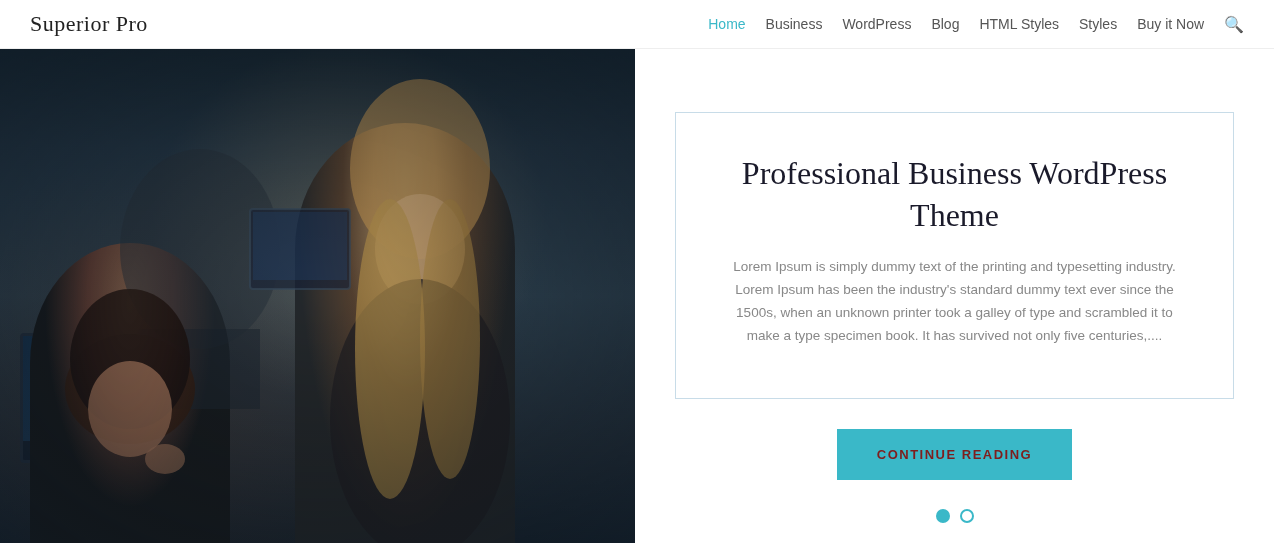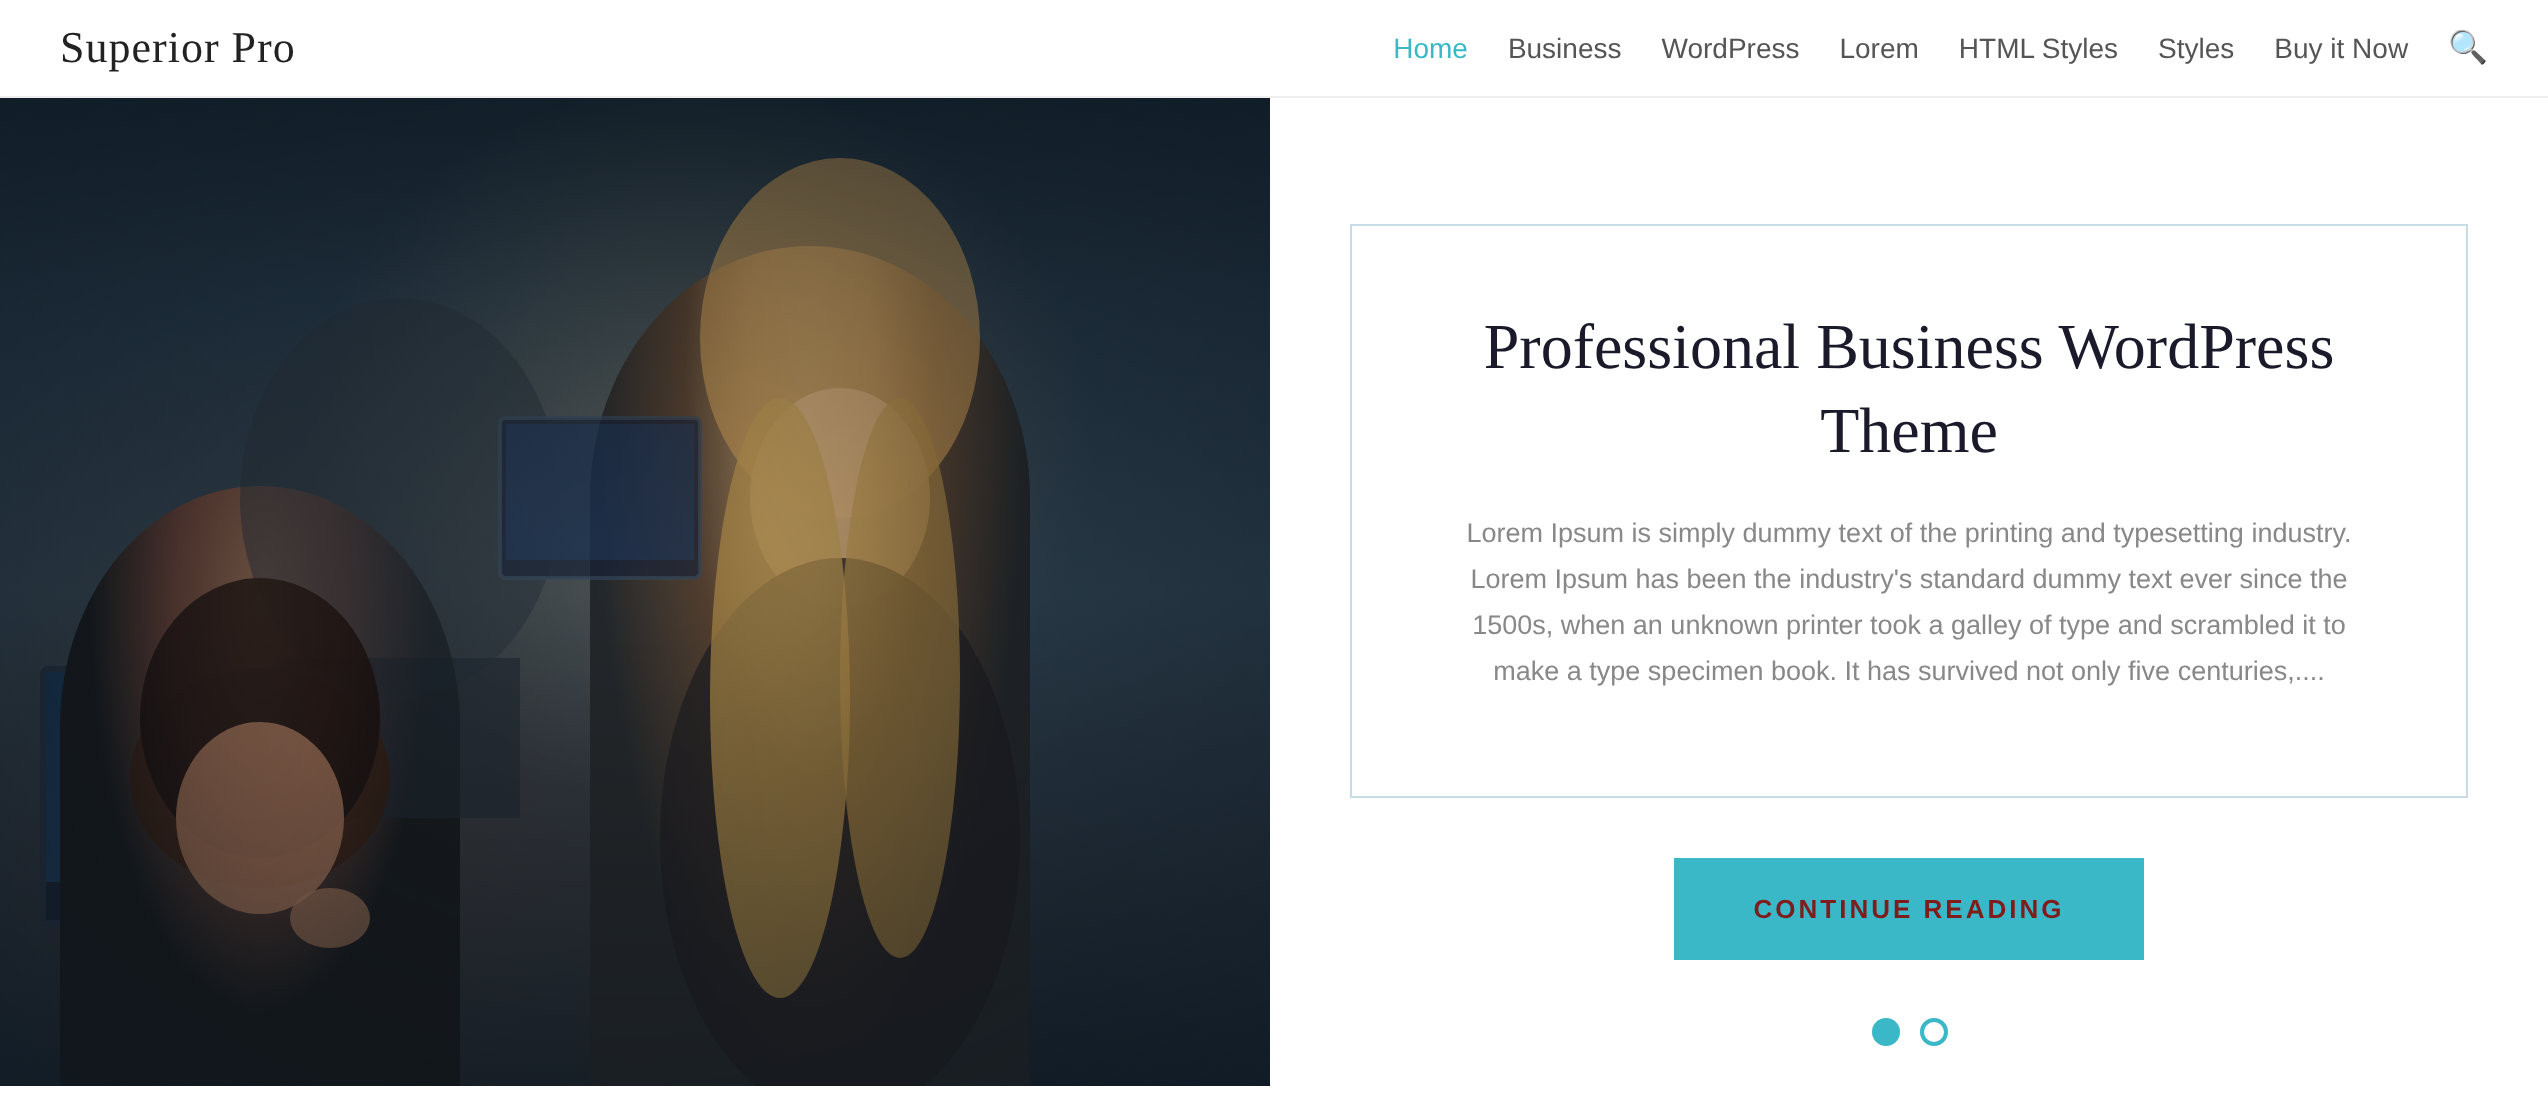--- a/index.html
+++ b/index.html
@@ -205,21 +205,21 @@
 </head>
 <body>
 
 <header>
   <div class="site-title">Superior Pro</div>
 
   <nav>
     <a href="#" class="active">Home</a>
     <a href="#">Business</a>
     <a href="#">WordPress</a>
-    <a href="#">Lorem</a>
+    <a href="#">Blog</a>
     <a href="#">HTML Styles</a>
     <a href="#">Styles</a>
     <a href="#">Buy it Now</a>
     <span class="search-icon-nav">🔍</span>
   </nav>
 </header>
 
 <div class="main-content">
 
   <div class="hero-image">

